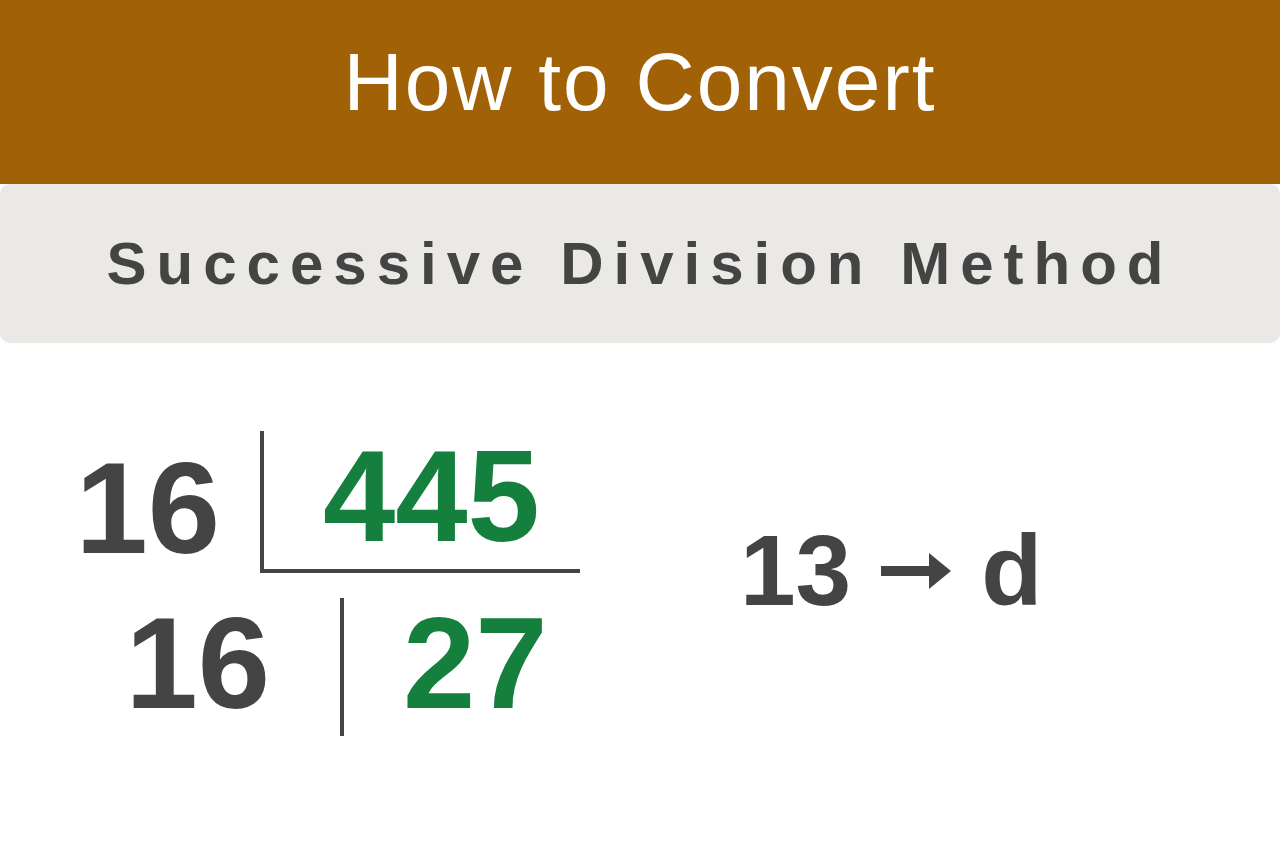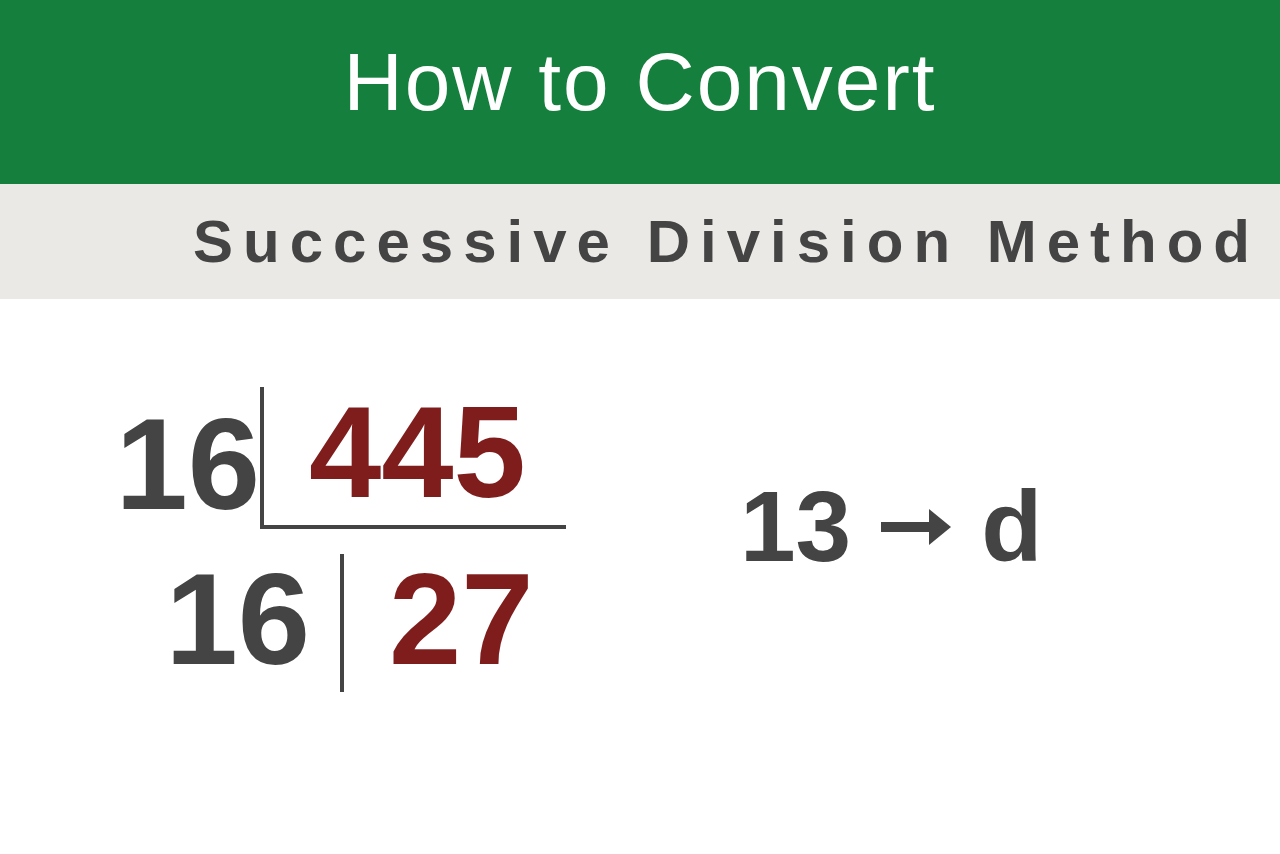--- a/index.html
+++ b/index.html
@@ -1,37 +1,38 @@
 <!DOCTYPE html>
 <html><head>
 <meta charset="utf-8">
 <style>
   * { margin: 0; padding: 0; box-sizing: border-box; }
   html, body { width: 1280px; height: 854px; overflow: hidden; font-family: "Century Gothic", "Arial", sans-serif; color: #444444; background: #ffffff; }
   .header {
-    background: #15803d;
+    background: #a16207;
     color: #ffffff;
     text-align: center;
     padding: 35px 20px 55px 20px;
   }
   .header .line1 {
     font-size: 82px;
     font-weight: 400;
     letter-spacing: 2px;
   }
   .header .line2 {
     font-size: 108px;
     font-weight: 900;
     letter-spacing: 2px;
     margin-top: 10px;
   }
   .subheader {
     background: #ebe9e5;
-    text-align: right;
-    padding: 23px 20px;
+    text-align: center;
+    padding: 45px 20px;
+    border-radius: 10px;
   }
   .subheader .text {
     font-size: 60px;
     font-weight: 900;
     letter-spacing: 10px;
     color: #444444;
   }
   .content {
     position: relative;
     padding: 60px 40px 0 40px;
@@ -60,20 +61,21 @@
     display: flex;
     flex-direction: row;
     align-items: flex-end;
     height: 170px;
   }
   .divisor {
     font-size: 130px;
     font-weight: 900;
     line-height: 1;
     color: #444444;
+    padding-right: 40px;
     width: 220px;
     text-align: right;
   }
   .divisor.small { margin-left: 50px; }
   .dividend-wrap {
     position: relative;
     padding: 0 30px 8px 50px;
   }
   .dividend-wrap.row1 {
     border-left: 4px solid #444444;
@@ -84,21 +86,22 @@
   .dividend-wrap.row2 {
     border-left: 4px solid #444444;
     padding-left: 45px;
     padding-right: 40px;
     margin-left: 30px;
   }
   .dividend {
     font-size: 130px;
     font-weight: 900;
     line-height: 1;
-    color: #7f1d1d;
+    color: #15803d;
+    margin-left: 14px;
   }
   .remainder-row {
     display: flex;
     align-items: center;
     font-size: 100px;
     font-weight: 900;
     color: #444444;
     margin-top: 110px;
     gap: 30px;
   }

